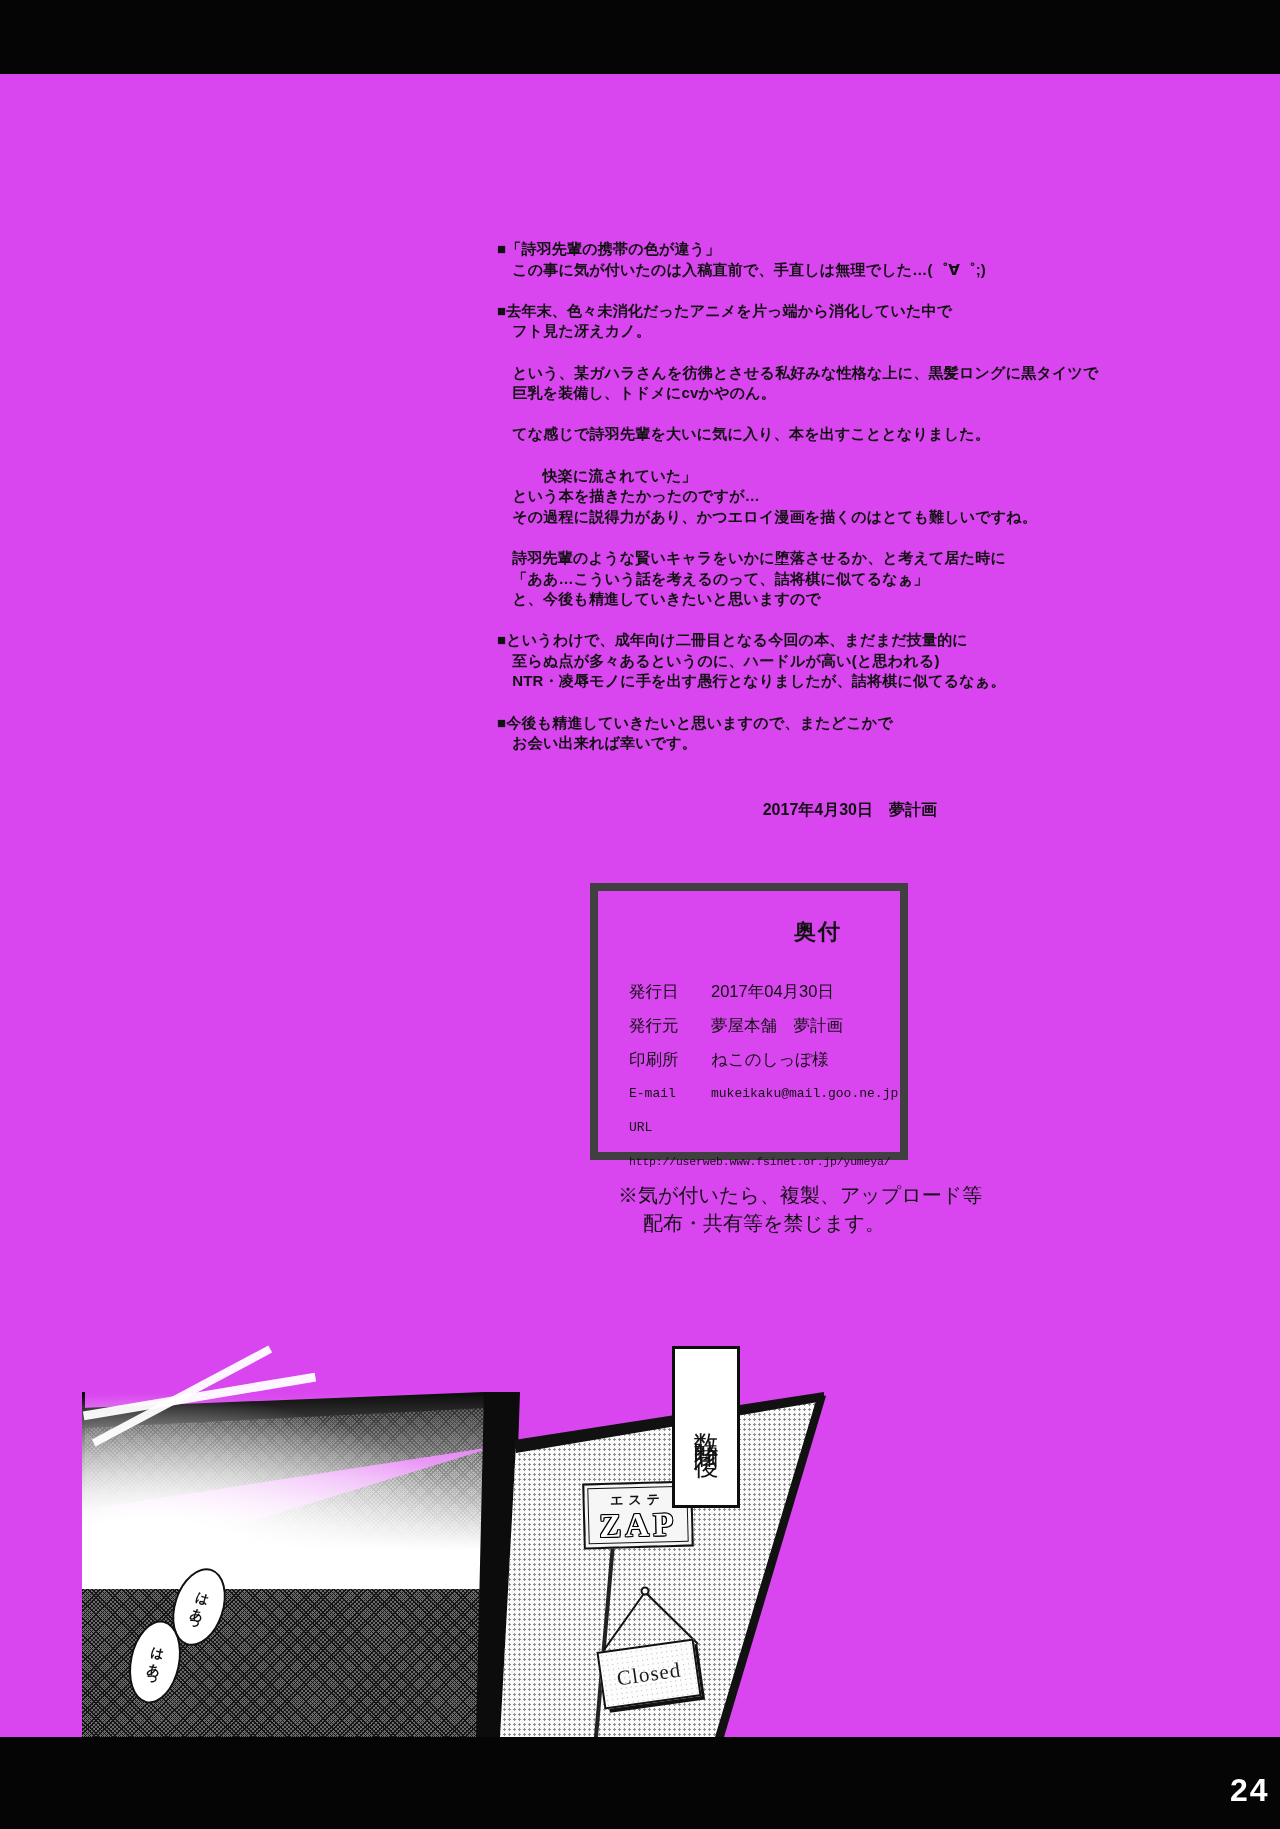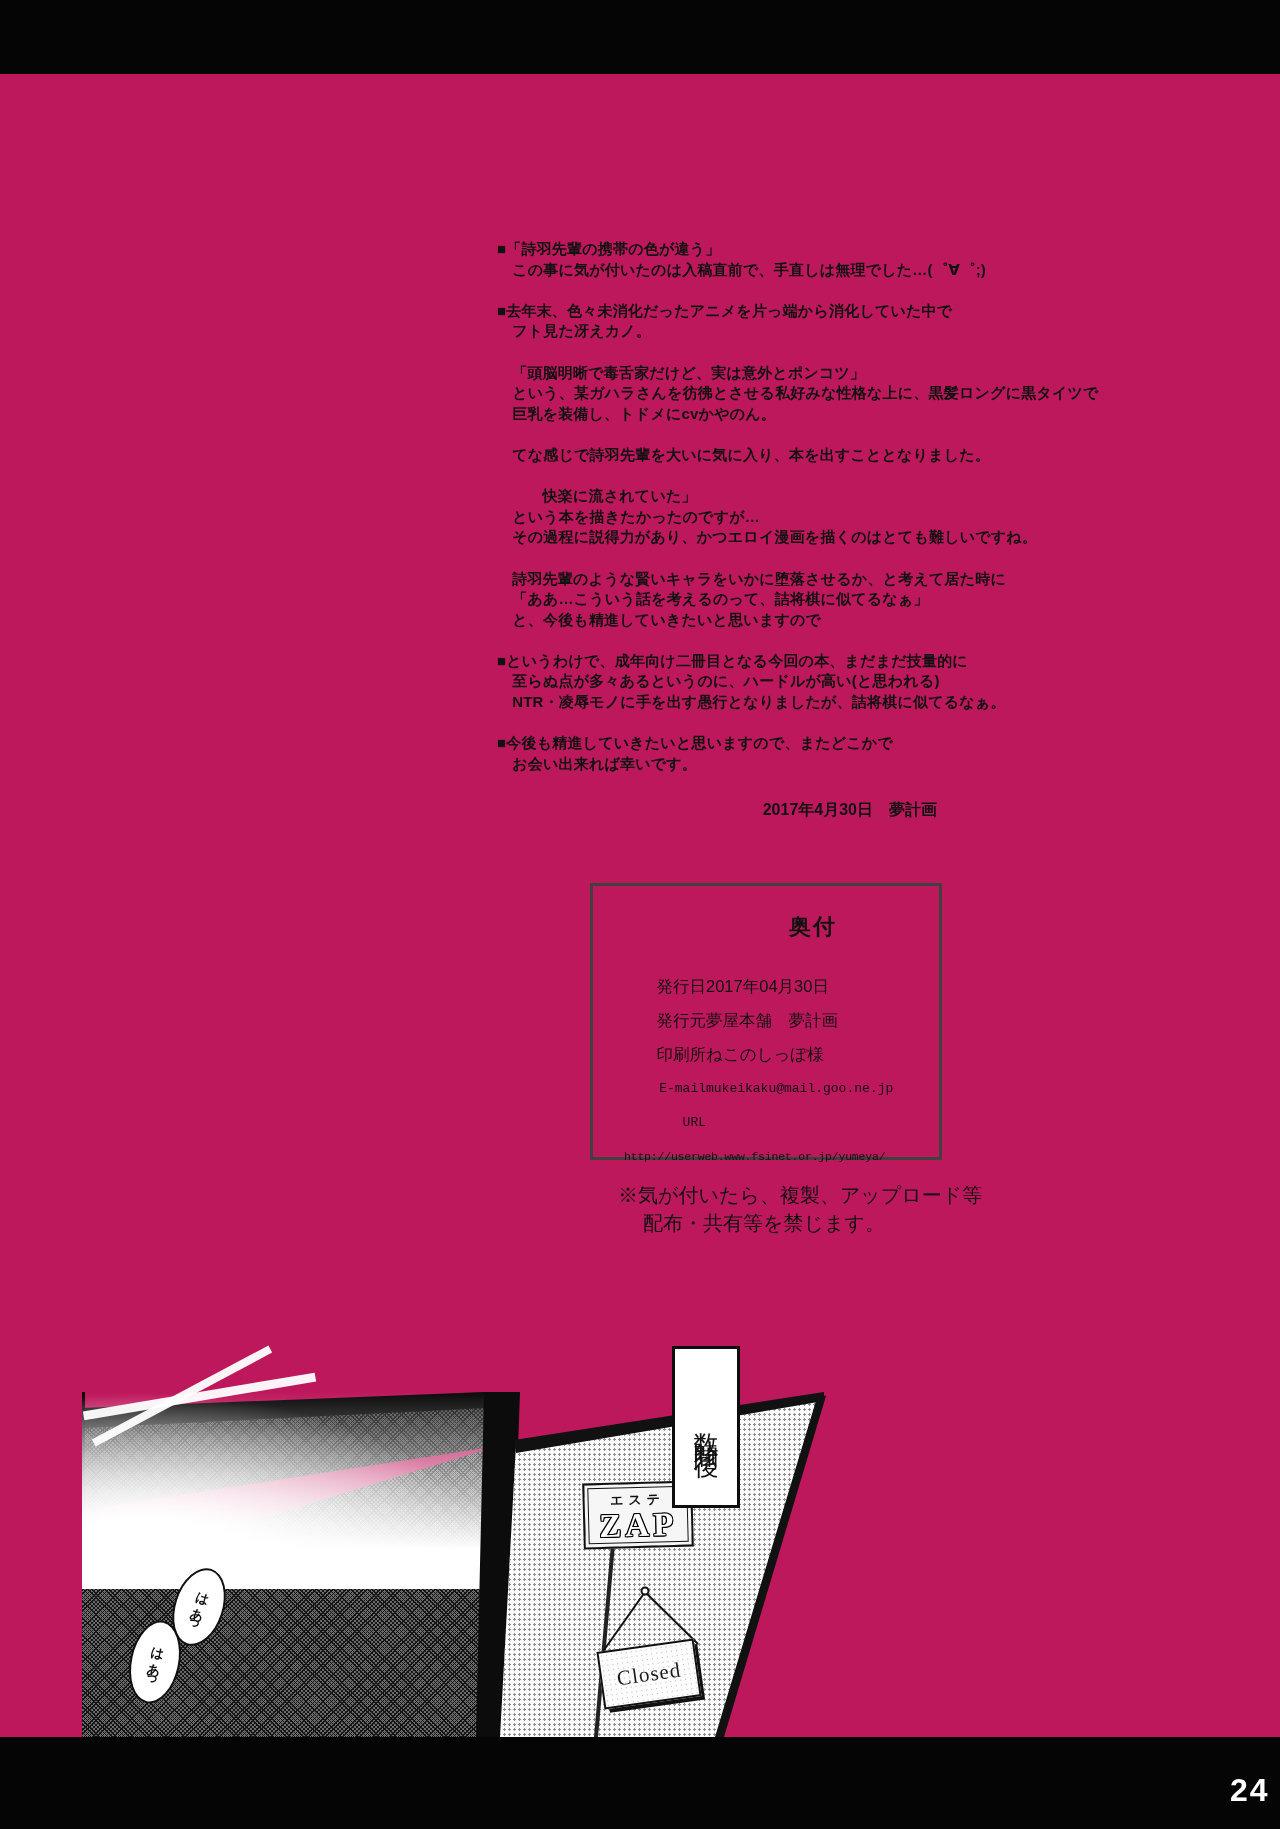--- a/index.html
+++ b/index.html
@@ -1,32 +1,32 @@
 <!DOCTYPE html>
 <html><head>
 <meta charset="utf-8">
 <style>
   html,body{margin:0;padding:0;background:#000;}
-  .page{position:relative;width:1280px;height:1829px;background:#be185d;overflow:hidden;
+  .page{position:relative;width:1280px;height:1829px;background:#d946ef;overflow:hidden;
         font-family:"Liberation Sans","DejaVu Sans",sans-serif;color:#111;}
   .bar{position:absolute;left:0;width:1280px;background:#050505;}
   .bar-top{top:0;height:74px;}
   .bar-bottom{top:1737px;height:92px;}
   .page-num{position:absolute;left:1230px;top:1772px;color:#fff;font-size:32px;font-weight:bold;
             letter-spacing:2px;font-family:Liberation Sans, sans-serif;text-shadow:0 0 1px #000;}
 
   
   .afterword{position:absolute;left:497px;top:240px;}
   .aw-line{height:20.6px;font-size:15px;font-weight:700;white-space:pre;letter-spacing:0.2px;}
   .aw-date{position:absolute;left:497px;top:800px;width:440px;text-align:right;
            font-size:16px;font-weight:700;}
 
   
-  .colophon{position:absolute;left:590px;top:883px;width:352px;height:277px;
-            border:3px solid #404040;box-sizing:border-box;text-align:right;}
+  .colophon{position:absolute;left:590px;top:883px;width:318px;height:277px;
+            border:8px solid #404040;box-sizing:border-box;}
   .colophon-title{position:absolute;top:26px;left:196px;font-size:22px;font-weight:bold;letter-spacing:2px;}
   .colophon-rows{position:absolute;left:31px;top:80px;width:270px;}
   .colophon-row{height:27px;display:flex;align-items:center;font-size:16.5px;margin-top:7px;}
   .c-label{display:inline-block;flex:none;width:82px;}
   .c-label:empty{display:none;}
   .colophon-rows div:nth-of-type(n+4){font-family:"Liberation Mono","DejaVu Sans Mono",monospace;font-size:13px;}
   .colophon-rows div:nth-of-type(6) .c-value{font-size:11.5px;letter-spacing:-0.2px;}
 
   
   .disclaimer{position:absolute;left:618px;top:1180px;font-family:"Liberation Serif","DejaVu Serif",serif;
@@ -112,21 +112,20 @@
       <div class="aw-line">　この事に気が付いたのは入稿直前で、手直しは無理でした…(゜∀゜;)</div>
 
       <div class="aw-line"></div>
 
       <div class="aw-line">■去年末、色々未消化だったアニメを片っ端から消化していた中で</div>
 
       <div class="aw-line">　フト見た冴えカノ。</div>
 
       <div class="aw-line"></div>
 
-      <div class="aw-line">　「頭脳明晰で毒舌家だけど、実は意外とポンコツ」</div>
 
       <div class="aw-line">　という、某ガハラさんを彷彿とさせる私好みな性格な上に、黒髪ロングに黒タイツで</div>
 
       <div class="aw-line">　巨乳を装備し、トドメにcvかやのん。</div>
 
       <div class="aw-line"></div>
 
       <div class="aw-line">　てな感じで詩羽先輩を大いに気に入り、本を出すこととなりました。</div>
 
       <div class="aw-line"></div>

